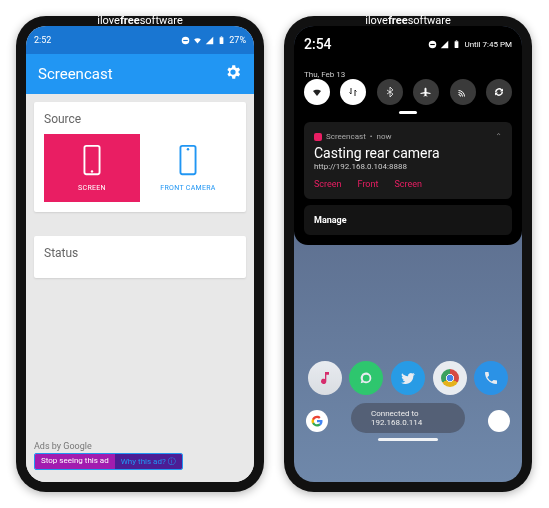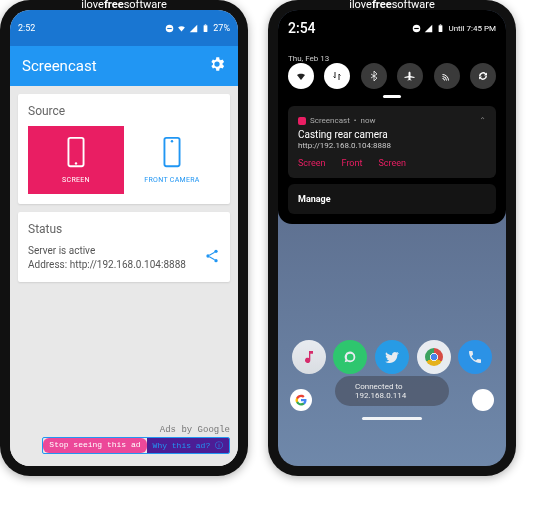--- a/index.html
+++ b/index.html
@@ -7,20 +7,21 @@
     background: #fff;
     font-family: -apple-system, BlinkMacSystemFont, "Segoe UI", Roboto, Arial, sans-serif;
     width: 549px;
     height: 508px;
     overflow: hidden;
     position: relative;
   }
   .stage {
     display: flex;
     gap: 20px;
+    padding: 16px;
   }
   .phone {
     width: 248px;
     height: 476px;
     background: #111;
     border-radius: 30px;
     padding: 10px;
     position: relative;
     box-shadow: 0 2px 10px rgba(0,0,0,0.3);
   }
@@ -42,41 +43,41 @@
     font-size: 11px;
   }
   .brand .b1 { font-weight: 400; }
   .brand .b2 { font-weight: 700; }
 
   
   .screenA { background: #e8e8e8; display: flex; flex-direction: column; }
   .statusbarA {
     background: #1976d2;
     color: #fff;
-    height: 36px;
+    height: 28px;
     display: flex;
     align-items: center;
     font-size: 9px;
     padding: 0 8px;
   }
   .statusbarA .time { flex: 0 0 auto; }
   .statusbarA .spacer { flex: 1; }
   .statusbarA .icons { display: flex; align-items: center; gap: 3px; }
   .mini-icon { width: 9px; height: 9px; fill: #fff; }
   .appbar {
     background: #2196f3;
     color: #fff;
     height: 40px;
     display: flex;
     align-items: center;
     padding: 0 12px;
   }
   .appbar .title { font-size: 15px; flex: 1; }
   .appbar .gear svg { width: 18px; height: 18px; fill: #fff; }
-  .contentA { flex: 1; background: #e8e8e8; padding: 8px; display: flex; flex-direction: column; gap: 8px; }
+  .contentA { flex: 1; background: #e8e8e8; padding: 8px; display: flex; flex-direction: column; gap: 24px; }
   .card {
     background: #fff;
     border-radius: 2px;
     box-shadow: 0 1px 2px rgba(0,0,0,0.1);
     padding: 10px;
   }
   .card .card-title { font-size: 12px; color: #666; margin-bottom: 8px; }
   .src-row { display: flex; gap: 0; }
   .src-item {
     flex: 1;
@@ -89,25 +90,25 @@
     letter-spacing: 0.3px;
     color: #2196f3;
   }
   .src-item.active { background: #e91e63; color: #fff; }
   .src-item .src-icon { width: 24px; height: 34px; margin-bottom: 6px; }
   .src-item .src-label { font-size: 7px; }
   .status-card .status-text { font-size: 10px; color: #555; line-height: 1.4; }
   .status-row { display: flex; align-items: center; }
   .status-text-block { flex: 1; }
   .share-icon svg { width: 16px; height: 16px; fill: #2196f3; }
-  .adsA { margin-top: auto; text-align: right; font-size: 9px; color: #777; padding: 4px 0; font-family: Liberation Mono, monospace; }
+  .adsA { margin-top: auto; text-align: left; font-size: 9px; color: #777; padding: 4px 0; }
   .adsA .ad-label { margin-bottom: 2px; }
   .adsA .ad-btns { display: inline-flex; border: 1px solid #2196f3; border-radius: 2px; overflow: hidden; font-size: 8px; }
   .adsA .ad-btns span { padding: 2px 6px; }
-  .adsA .ad-btns .stop { background: #ec4899; color: #fff; border-radius: 6px; }
+  .adsA .ad-btns .stop { background: #a21caf; color: #fff; }
   .adsA .ad-btns .why { background: #4c1d95; color: #2196f3; }
 
   
   .screenB { background: linear-gradient(180deg,#4a5b7a 0%,#5d6f8f 40%,#6f88aa 100%); }
   .shadeB {
     background: #000;
     border-radius: 0 0 14px 14px;
     padding: 10px;
     color: #fff;
   }
@@ -128,21 +129,21 @@
   .qs-handle { width: 18px; height: 3px; background: #fff; border-radius: 2px; margin: 6px auto 0; }
   .notif {
     background: #1a1a1a;
     border-radius: 6px;
     padding: 10px;
     margin-top: 8px;
     position: relative;
   }
   .notif .n-head { font-size: 8px; color: #aaa; display: flex; align-items: center; gap: 4px; }
   .notif .n-head .dot { width: 8px; height: 8px; background: #e91e63; border-radius: 2px; }
-  .notif .n-title { font-size: 10px; color: #fff; margin-top: 4px; }
+  .notif .n-title { font-size: 14px; color: #fff; margin-top: 4px; }
   .notif .n-sub { font-size: 8px; color: #ccc; margin-top: 1px; }
   .notif .n-actions { margin-top: 8px; display: flex; gap: 16px; font-size: 9px; color: #e91e63; }
   .notif .chev { position: absolute; right: 10px; top: 10px; color: #888; font-size: 8px; }
   .manage {
     background: rgba(255,255,255,0.08);
     color: #fff;
     font-size: 9px;
     font-weight: 700;
     padding: 10px;
     border-radius: 6px;
@@ -161,21 +162,21 @@
     display: flex; align-items: center; justify-content: center;
     color: #fff;
   }
   .app.music   { background: linear-gradient(#fff,#eee); color:#e91e63; }
   .app.wa      { background: #25d366; }
   .app.tw      { background: #1da1f2; }
   .app.ch      { background: #fff; }
   .app.ph      { background: #2196f3; }
   .pill {
     position: absolute;
-    bottom: 18px; left: 50%;
+    bottom: 12px; left: 50%;
     transform: translateX(-50%);
     background: rgba(80,90,110,0.85);
     color: #eee;
     font-size: 8px;
     padding: 6px 20px;
     border-radius: 16px;
   }
   .gpill {
     position: absolute;
     bottom: 13px; left: 12px;
@@ -259,34 +260,20 @@
                   <rect x="4" y="2" width="16" height="30" rx="2" fill="none" stroke="#2196f3" stroke-width="2"></rect>
                   <circle cx="12" cy="5.5" r="1.3" fill="#2196f3"></circle>
                 </svg>
               <span class="src-label">FRONT CAMERA</span>
             </div>
           </div>
         </div>
 
         <div class="card status-card">
           <div class="card-title">Status</div>
-          <div class="status-row">
-            <div class="status-text-block">
-              <div class="status-text">Server is active</div>
-              <div class="status-text">Address: http://192.168.0.104:8888</div>
-            </div>
-            <span class="share-icon">
-              <svg viewBox="0 0 24 24">
-                  <circle cx="18" cy="5" r="2.5"></circle>
-                  <circle cx="6" cy="12" r="2.5"></circle>
-                  <circle cx="18" cy="19" r="2.5"></circle>
-                  <path d="M8 11l8-4.5M8 13l8 4.5" stroke="#2196f3" stroke-width="1.6" fill="none"></path>
-                </svg>
-            </span>
-          </div>
         </div>
 
         <div class="adsA">
           <div class="ad-label">Ads by Google</div>
           <div class="ad-btns">
             <span class="stop">Stop seeing this ad</span>
             <span class="why">Why this ad? ⓘ</span>
           </div>
         </div>
       </div>

